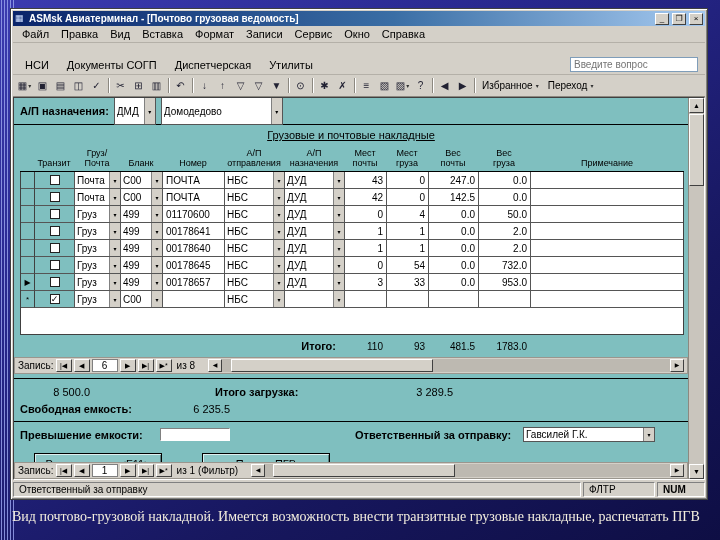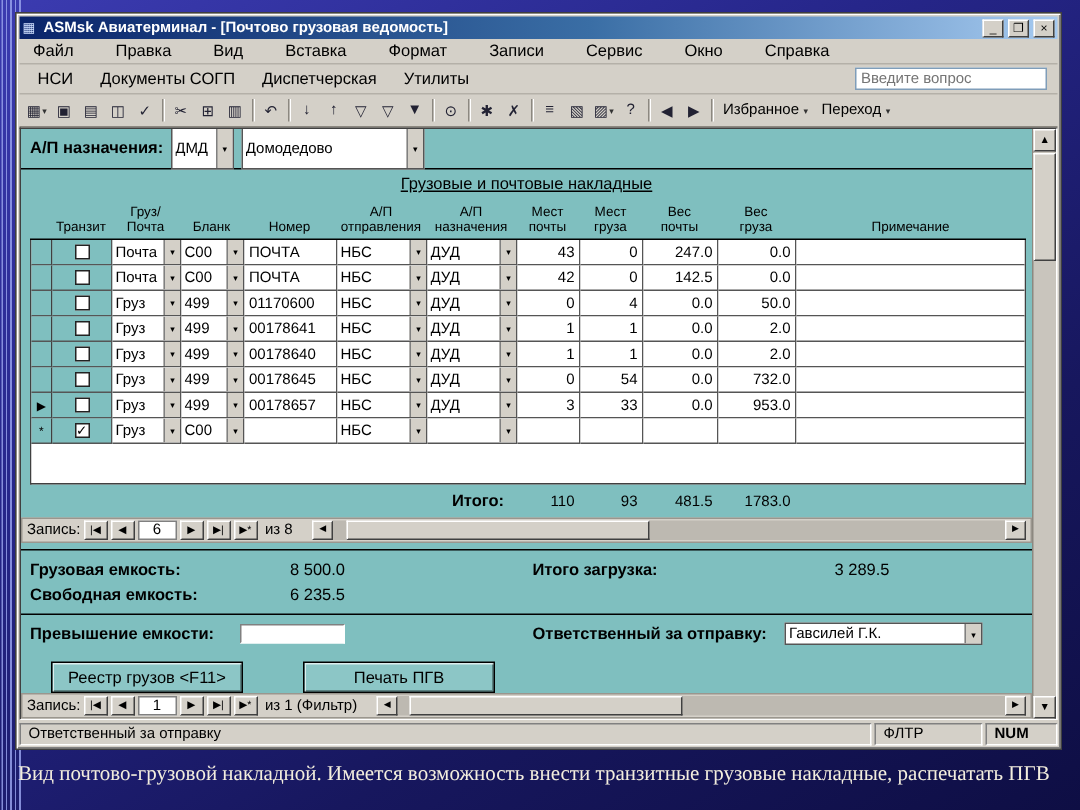--- a/index.html
+++ b/index.html
@@ -12,23 +12,23 @@
   
   .window{position:absolute;left:10px;top:8px;width:698px;height:492px;background:#d4d0c8;
     border:1px solid #404040;box-shadow:inset 1px 1px 0 #ffffff, inset -1px -1px 0 #808080;
     display:flex;flex-direction:column;padding:2px;}
   .titlebar{flex:0 0 15px;background:linear-gradient(90deg,#0a246a,#3a6ea5 55%,#a6caf0);
     display:flex;align-items:center;gap:3px;padding:0 2px;}
   .app-icon{width:11px;font-size:9px;line-height:11px;color:#cfe0ff;}
   .title-text{flex:1;color:#fff;font-size:10px;font-weight:bold;white-space:nowrap;overflow:hidden;}
   .win-btn{flex:0 0 14px;width:14px;height:12px;background:#d4d0c8;border:1px solid;
     border-color:#fff #404040 #404040 #fff;font-size:8px;line-height:9px;text-align:center;color:#000;}
-  .menubar{flex:0 0 17px;display:flex;align-items:center;padding:0 3px;border-bottom:1px solid #b4b0a8;gap:16px;}
+  .menubar{flex:0 0 17px;display:flex;align-items:center;padding:0 3px;border-bottom:1px solid #b4b0a8;}
   .menu-item{font-size:11px;padding:1px 6px;white-space:nowrap;}
-  .menubar2{flex:0 0 20px;display:flex;align-items:center;padding:0 3px;border-bottom:1px solid #b4b0a8;}
+  .menubar2{flex:0 0 20px;display:flex;align-items:center;padding:0 3px;border-bottom:1px solid #b4b0a8;margin-top:12px;}
   .menu2-item{font-size:11px;padding:1px 9px;white-space:nowrap;}
   .search-box{margin-left:auto;margin-right:4px;width:128px;height:15px;background:#fff;
     border:1px solid #7f9db9;font-size:10px;color:#777;padding:0 3px;font-family:"Liberation Sans",sans-serif;}
   .toolbar{flex:0 0 22px;display:flex;align-items:center;padding:0 3px;gap:1px;border-bottom:1px solid #8c8880;}
   .tb-icon{min-width:17px;height:17px;display:flex;align-items:center;justify-content:center;
     font-size:10px;color:#223;padding:0 1px;}
   .tb-caret{font-size:6px;color:#333;margin-left:1px;}
   .tb-sep{width:1px;height:15px;background:#8c8880;box-shadow:1px 0 0 #fff;margin:0 2px;flex:0 0 1px;}
   .tb-dd{display:flex;align-items:center;gap:2px;font-size:10px;padding:0 4px;white-space:nowrap;}
   
@@ -468,21 +468,20 @@
               <span class="hs-track">
                   <span class="hs-thumb"></span>
                 </span>
               <span class="hs-btn">▶</span>
             </span>
           </div>
 
           <div class="hline"></div>
 
           <div class="cap-row">
-            <span class="cap-l">Грузовая емкость:</span>
             <span class="cap-v">8 500.0</span>
             <span class="cap-sp"></span>
             <span class="cap-l2">Итого загрузка:</span>
             <span class="cap-v2">3 289.5</span>
           </div>
           <div class="cap-row">
             <span class="cap-l">Свободная емкость:</span>
             <span class="cap-v">6 235.5</span>
           </div>
 

